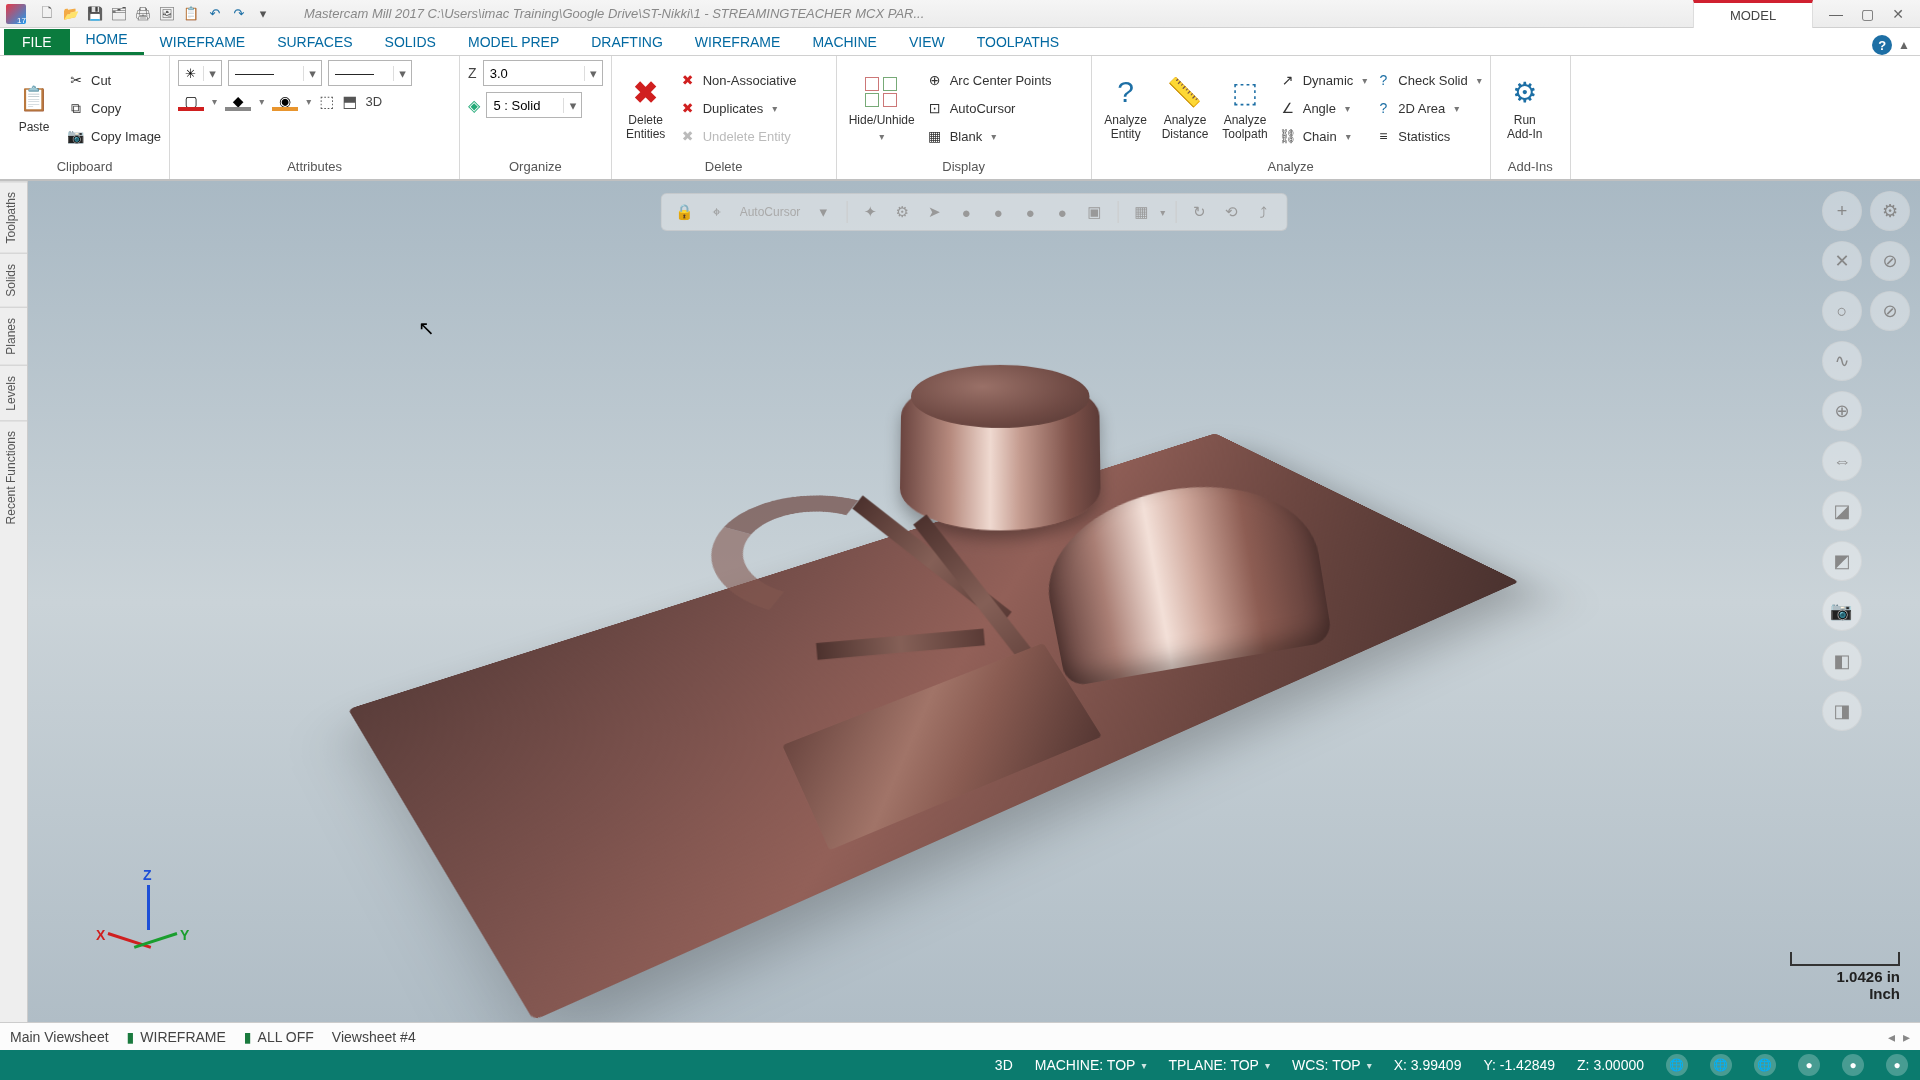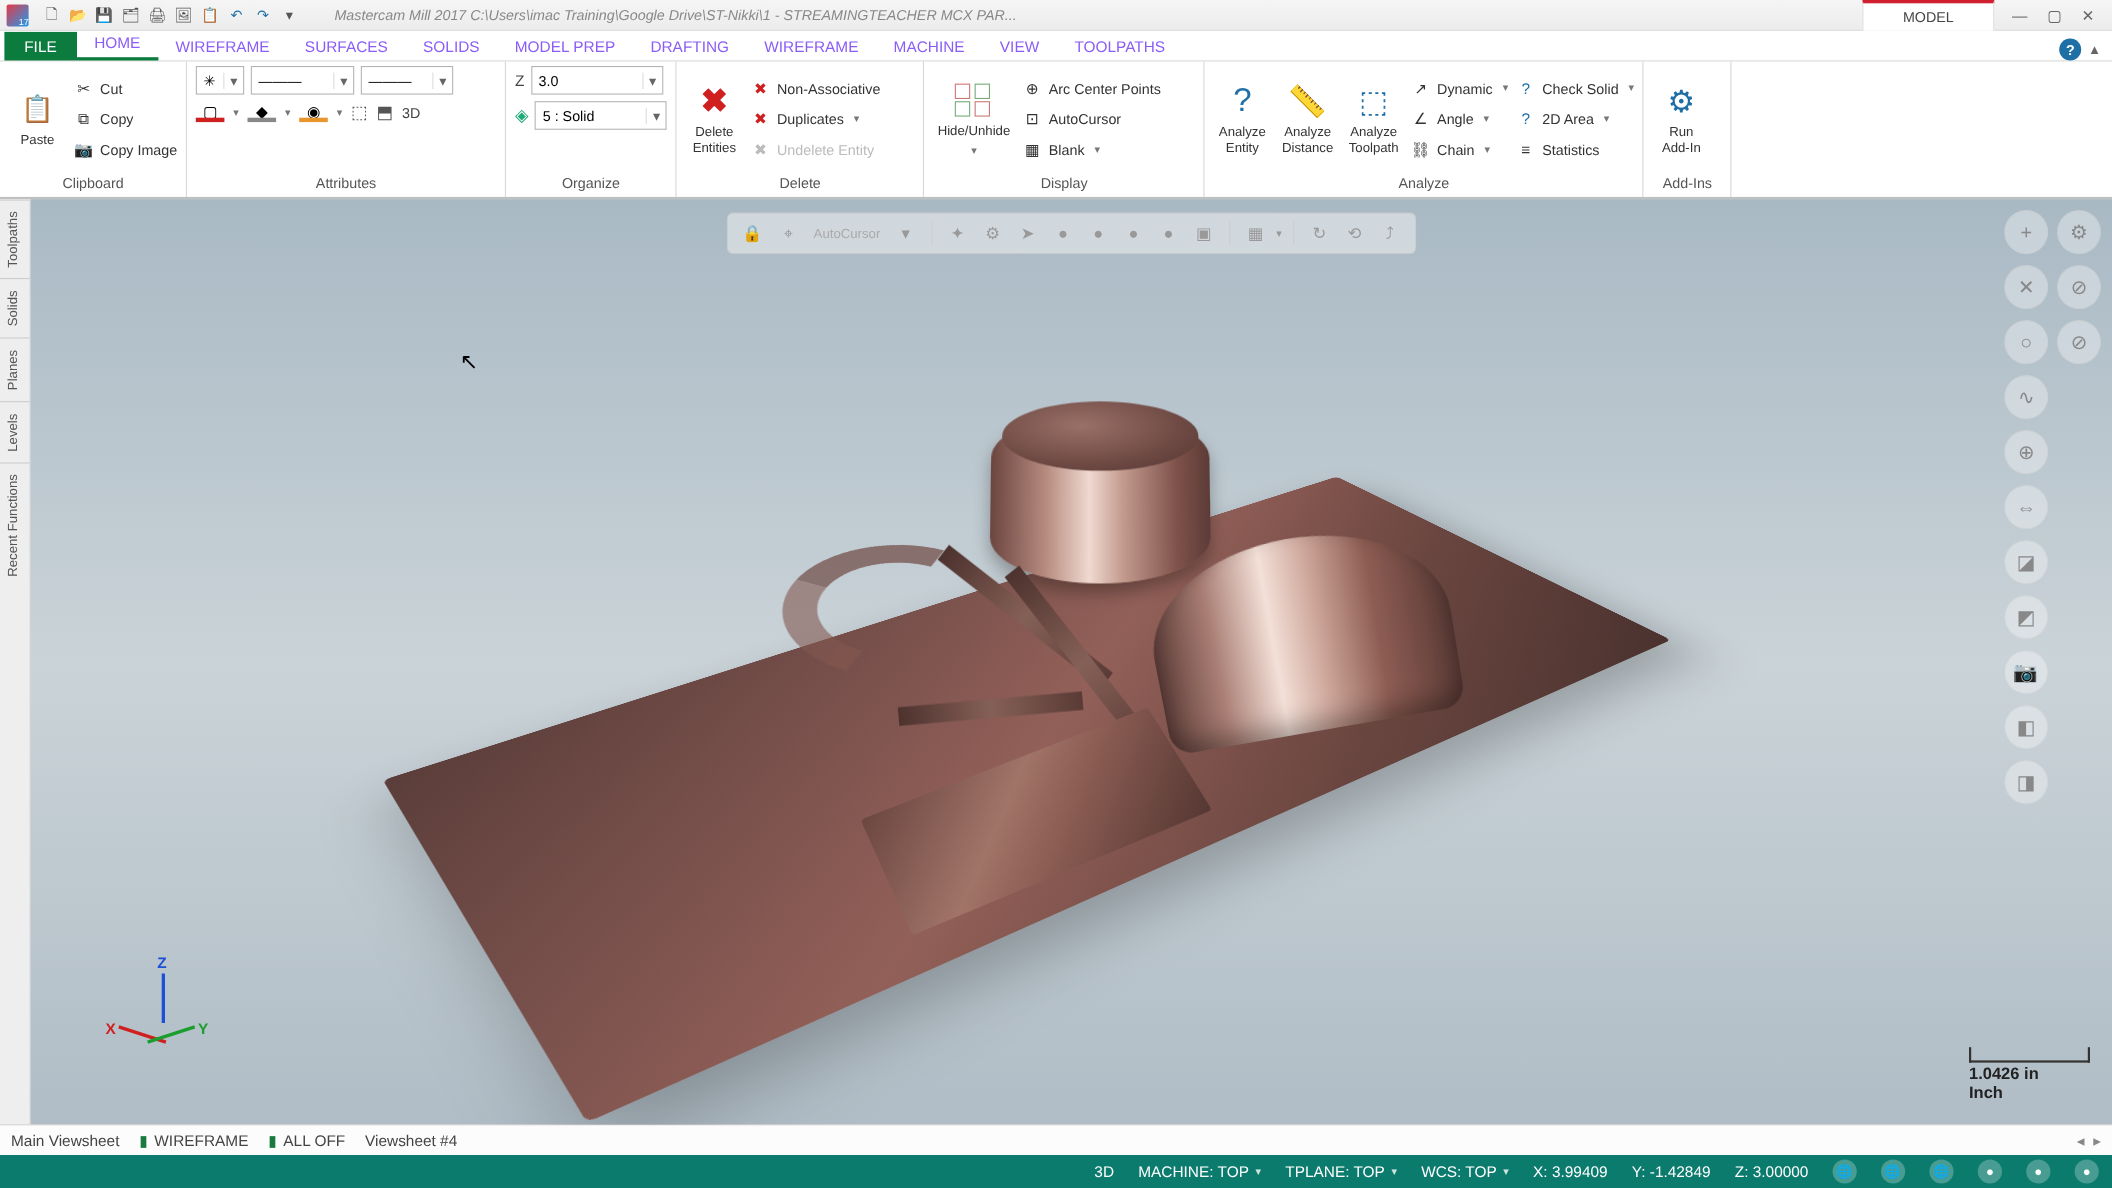--- a/index.html
+++ b/index.html
@@ -12,21 +12,21 @@
 .qat { display:flex; gap:2px; margin-left:4px; align-items:center; }
 .qat-btn { width:22px; height:22px; display:flex; align-items:center; justify-content:center; font-size:13px; color:#555; }
 .title-text { margin-left: 30px; font-size: 13px; color:#888; flex:1; white-space:nowrap; overflow:hidden;font-style:italic; }
 .context-tab { width:120px; height:28px; background:#fff; border-top:3px solid #d02030; display:flex; align-items:center; justify-content:center; font-size:13px; color:#444; border-left:1px solid #ddd; border-right:1px solid #ddd; }
 .win-controls { display:flex; gap:18px; margin:0 16px; }
 .win-controls span { color:#666; font-size:14px; }
 
 
 .ribbon-tabs { height:28px; display:flex; align-items:flex-end; border-bottom:1px solid #d0d0d0; background:#fff; padding-left:4px; }
 .file-tab { background:#0b7b3e; color:#fff; padding:5px 18px; font-size:14px; }
-.rtab { padding:5px 16px; font-size:14px; color:#8b5cf6; position:relative; }
+.rtab { padding:5px 16px; font-size:14px; color:#0369a1; position:relative; }
 .rtab.active { border-bottom:3px solid #0b7b3e; }
 .ribbon-right { margin-left:auto; display:flex; gap:6px; margin-right:10px; align-items:center; }
 .help-icon { width:20px; height:20px; border-radius:50%; background:#1d6fa5; color:#fff; display:flex; align-items:center; justify-content:center; font-size:13px; font-weight:bold; }
 .collapse-icon { color:#666; font-size:12px; }
 
 
 .ribbon { height:125px; background:#fff; border-bottom:2px solid #c0c0c0; display:flex; }
 .rgroup { border-right:1px solid #d8d8d8; display:flex; flex-direction:column; padding:4px 8px 2px; }
 .rgroup-body { flex:1; display:flex; align-items:center; gap:6px; }
 .rgroup-label { text-align:center; font-size:13px; color:#555; padding:3px 0; position:relative; }
@@ -83,21 +83,21 @@
 .rtool { width:40px; height:40px; border-radius:50%; background:rgba(255,255,255,0.35); border:1px solid rgba(200,200,200,0.4); display:flex; align-items:center; justify-content:center; color:#888; font-size:18px; }
 
 
 .gnomon { position:absolute; left:80px; bottom:60px; width:90px; height:90px; }
 .axis { position:absolute; left:40px; top:50px; font-weight:bold; font-size:14px; }
 .axis-z { color:#1d4fd7; top:-5px; left:35px; } .axis-z::before { content:""; position:absolute; width:3px; height:45px; background:#1d4fd7; left:4px; top:18px; }
 .axis-x { color:#d01f1f; top:55px; left:-12px; } .axis-x::before { content:""; position:absolute; width:45px; height:3px; background:#d01f1f; left:12px; top:5px; transform:rotate(18deg); transform-origin:left; }
 .axis-y { color:#1a9e2e; top:55px; left:72px; } .axis-y::before { content:""; position:absolute; width:45px; height:3px; background:#1a9e2e; right:12px; top:5px; transform:rotate(-18deg); transform-origin:right; }
 
 
-.scale { position:absolute; right:20px; bottom:20px; text-align:left; }
+.scale { position:absolute; right:20px; bottom:20px; text-align:right; }
 .scale-bar { width:110px; height:14px; border:2px solid #333; border-top:none; margin-bottom:2px; }
 .scale-val { font-size:15px; font-weight:bold; color:#222; }
 .scale-unit { font-size:15px; font-weight:bold; color:#222; }
 
 
 .viewsheet-bar { height:28px; background:#fcfcfc; border-top:1px solid #ccc; display:flex; align-items:center; padding:0 10px; gap:18px; font-size:14px; color:#444; }
 .vs-tab { display:flex; align-items:center; gap:6px; }
 .bookmark { color:#1a7a3e; font-size:14px; }
 .vs-nav { margin-left:auto; display:flex; gap:8px; color:#888; }
 
@@ -222,21 +222,21 @@
     <div class="rgroup-body" style="flex-direction:column; align-items:flex-start; gap:6px;">
       <div style="display:flex; gap:6px; align-items:center;">
         <span style="font-size:14px;color:#444">Z</span>
         <div class="combo" style="width:120px">
             <span class="cval">3.0</span>
             <span class="carrow">▾</span>
           </div>
       </div>
       <div style="display:flex; gap:6px; align-items:center;">
         <span style="font-size:16px;color:#2a7">◈</span>
-        <div class="combo" style="width:120px">
+        <div class="combo" style="width:96px">
             <span class="cval">5 : Solid</span>
             <span class="carrow">▾</span>
           </div>
       </div>
     </div>
     <div class="rgroup-label">Organize</div>
   </div>
 
   <div class="rgroup" style="min-width:225px">
     <div class="rgroup-body">

